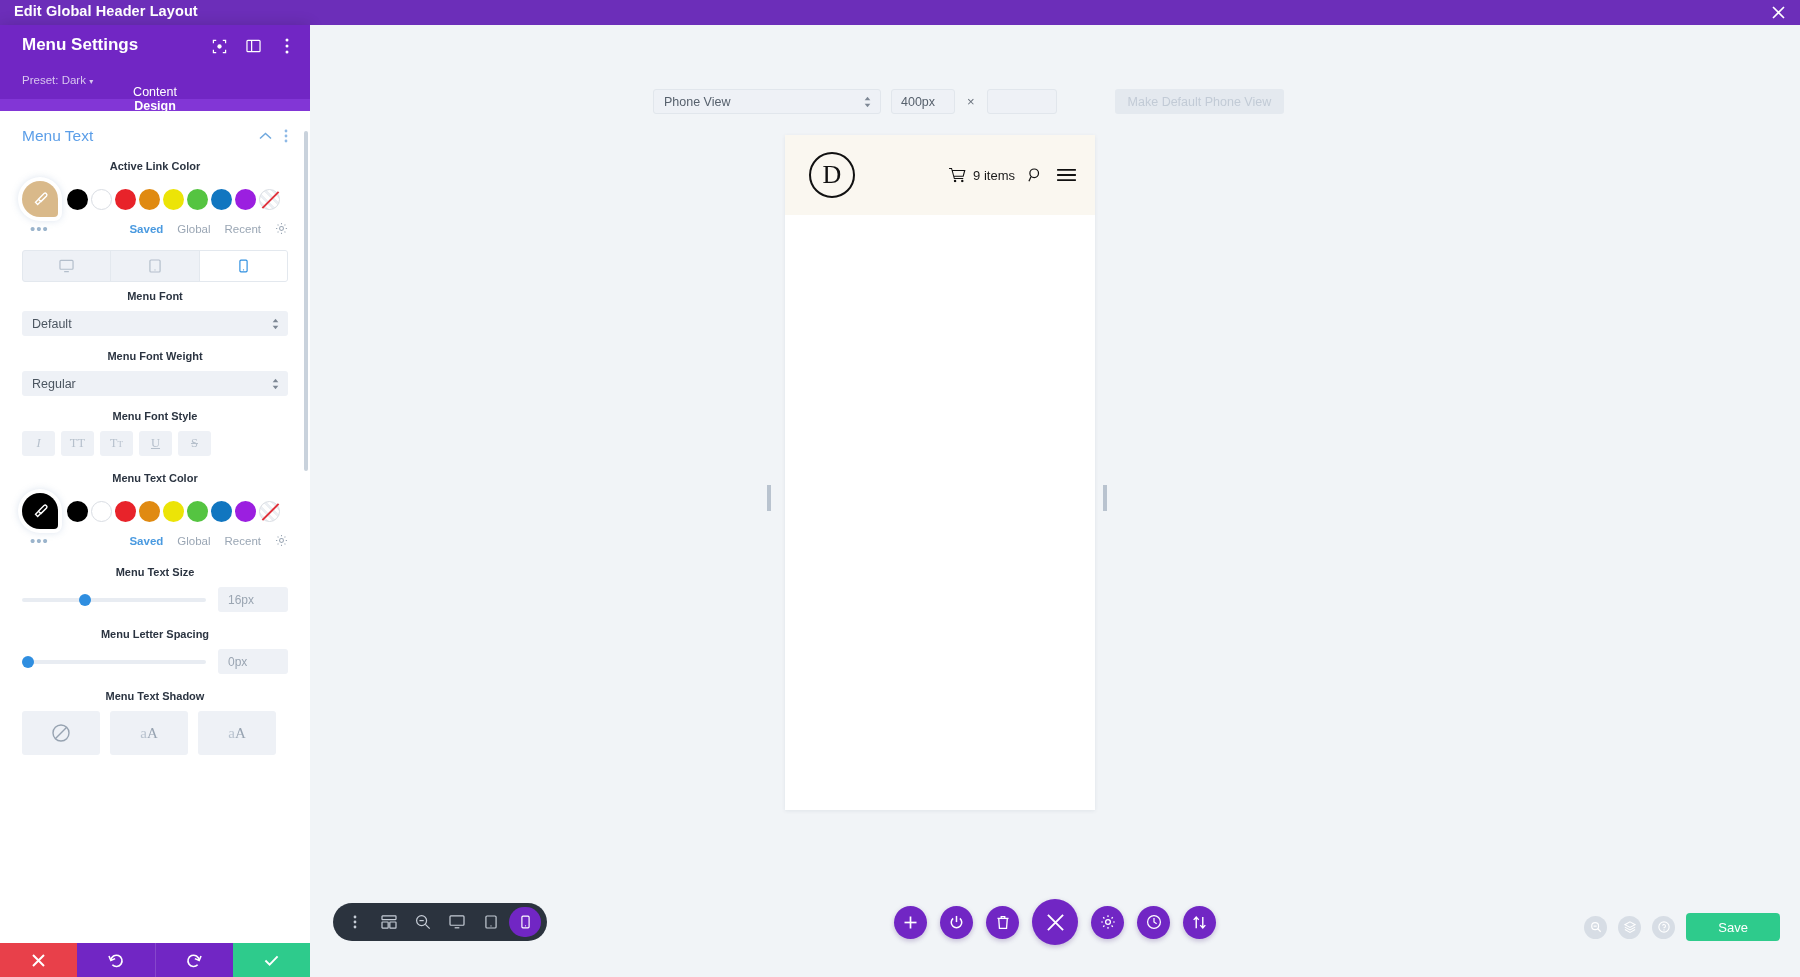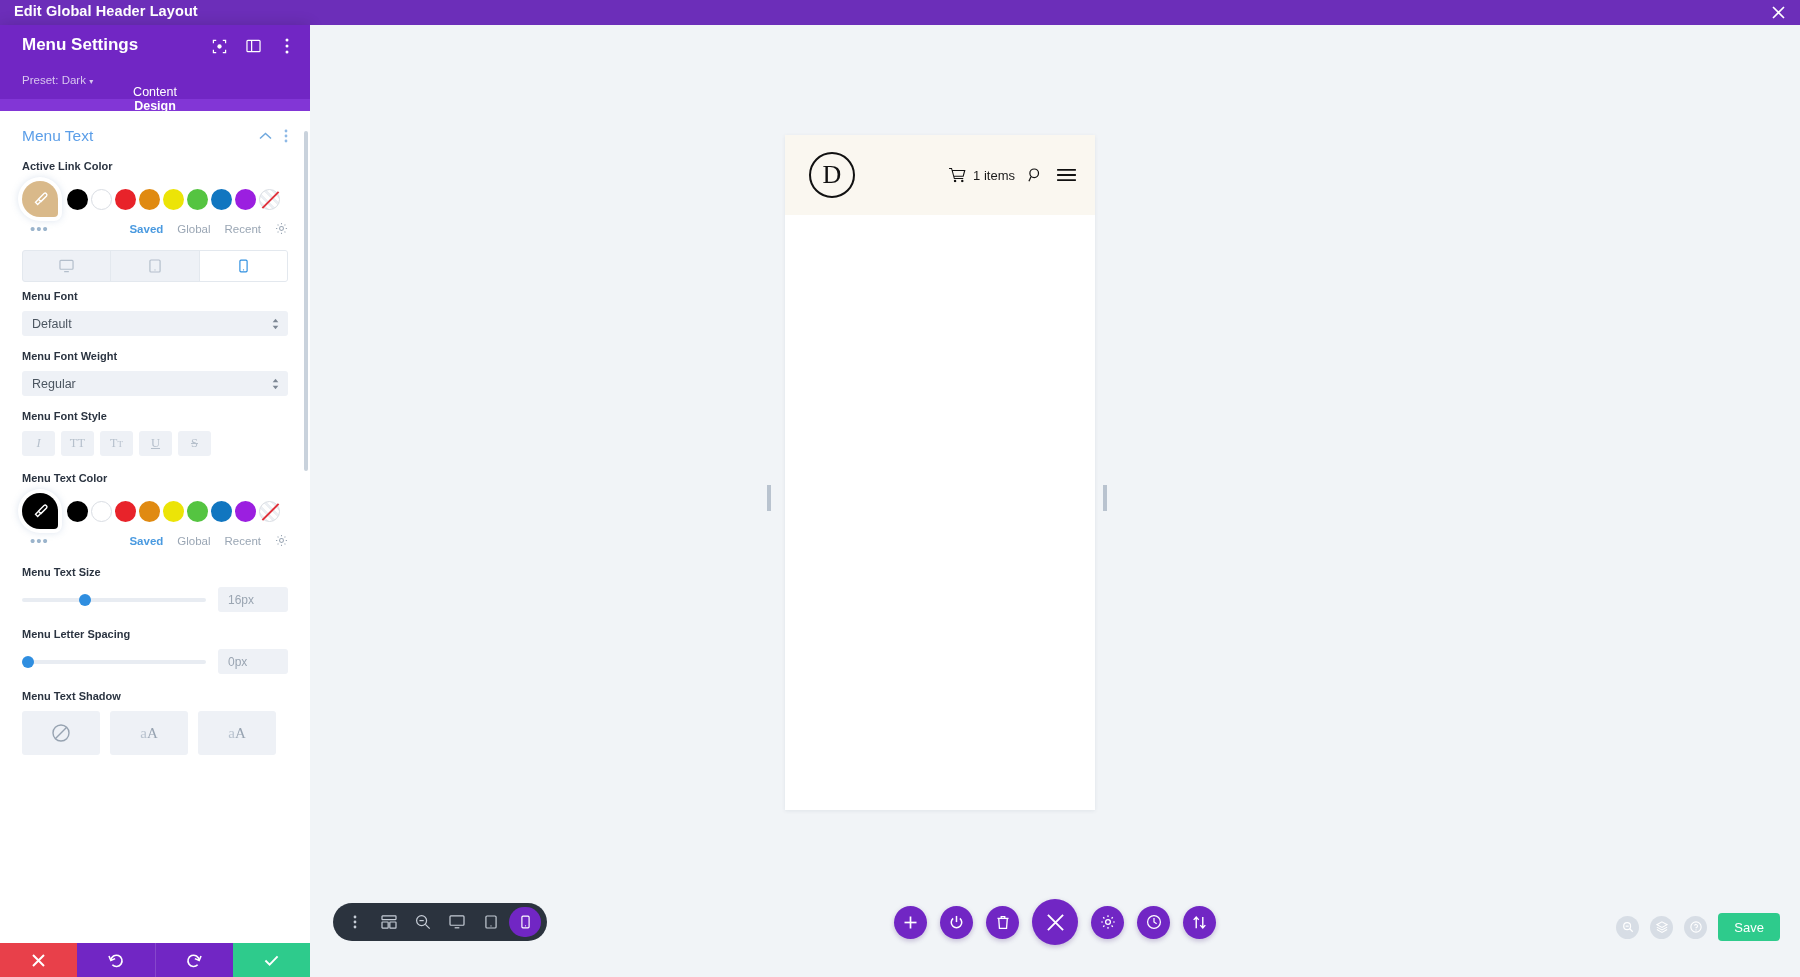--- a/index.html
+++ b/index.html
@@ -51,21 +51,21 @@
   .panel-tabs {
     display: flex; height: 26px; background: #7126c4; flex-direction: column;
   }
   .ptab {
     flex: 1; display: flex; align-items: center; justify-content: center;
     font-size: 12.5px; color: #fff; cursor: pointer;
   }
   .ptab.active { background: #8236d6; font-weight: bold; }
 
   .panel-body {
-    position: relative; height: 866px; overflow: hidden; background: #fff;
+    position: relative; height: 866px; overflow: hidden; background: #fff; text-align: center;
   }
   .scroll-inner { position: relative; padding: 0 22px; }
 
   .section-head {
     display: flex; align-items: center; justify-content: space-between;
     padding: 16px 0 6px 0;
   }
   .section-title { font-size: 15.5px; color: #5b9ee8; font-weight: normal; }
   .section-ctrls { display: flex; gap: 12px; align-items: center; color: #8eb9e6; }
 
@@ -278,21 +278,21 @@
   .right-bar {
     position: absolute; right: 20px; bottom: 36px;
     display: flex; align-items: center; gap: 11px;
   }
   .cbtn {
     width: 23px; height: 23px; border-radius: 50%; background: #d7dde5;
     color: #fff; display: flex; align-items: center; justify-content: center;
     cursor: pointer; font-size: 11px;
   }
   .save-btn {
-    height: 28px; padding: 0 16px; border-radius: 4px; background: #2ecb8c;
+    height: 28px; padding: 0 32px; border-radius: 4px; background: #2ecb8c;
     color: #fff; font-size: 13px; display: flex; align-items: center;
     cursor: pointer;
   }
   svg { display: block; }
 </style>
 </head>
 <body>
 
 <div class="app">
 
@@ -569,37 +569,52 @@
       <div class="pfbtn pf-ok">
         <svg width="15" height="13" viewBox="0 0 16 13" fill="none" stroke="#fff" stroke-width="2">
             <path d="M1.5 6.5 L6 11 L14.5 2"></path>
           </svg>
       </div>
     </div>
   </div>
 
   <div class="canvas">
 
+    <div class="vp-toolbar">
+      <div class="vp-select">
+        <span>Phone View</span>
+        <span class="caret">
+          <svg width="7" height="11" viewBox="0 0 8 12" fill="#7d8794">
+              <path d="M4 0 L7.2 4 H0.8 Z"></path>
+              <path d="M4 12 L0.8 8 H7.2 Z"></path>
+            </svg>
+        </span>
+      </div>
+      <div class="vp-num">400px</div>
+      <div class="vp-x">×</div>
+      <div class="vp-num2" placeholder=""></div>
+      <div class="vp-btn">Make Default Phone View</div>
+    </div>
 
     <div class="drag-h" style="left:457px"></div>
     <div class="drag-h" style="left:793px"></div>
 
     <div class="preview">
       <div class="site-header">
         <div class="logo-d">
           <span>D</span>
         </div>
         <div class="hdr-right">
           <div class="cart-group">
             <svg width="17" height="15" viewBox="0 0 18 16" fill="#111">
               <path d="M0 0.6h3.1l.55 2H17.5l-2 7.3H5.2l-.3-1.1h9.7l1.3-5.1H4.05L6 11.2h9.1v1.1H5.2L2.3 1.7H0z"></path>
               <circle cx="6.4" cy="14.3" r="1.3"></circle>
                 <circle cx="14.1" cy="14.3" r="1.3"></circle>
             </svg>
-            <span class="cart-text">1 items</span>
+            <span class="cart-text">9 items</span>
           </div>
           <div>
             <svg width="15" height="15" viewBox="0 0 16 16" fill="none" stroke="#111" stroke-width="1.3">
               <circle cx="6.6" cy="6.2" r="4.6"></circle>
                 <line x1="3.2" y1="9.8" x2="1" y2="14.6"></line>
             </svg>
           </div>
           <div>
             <svg width="21" height="15" viewBox="0 0 22 16" stroke="#111" stroke-width="1.9">
               <line x1="1" y1="2.5" x2="21" y2="2.5"></line>

